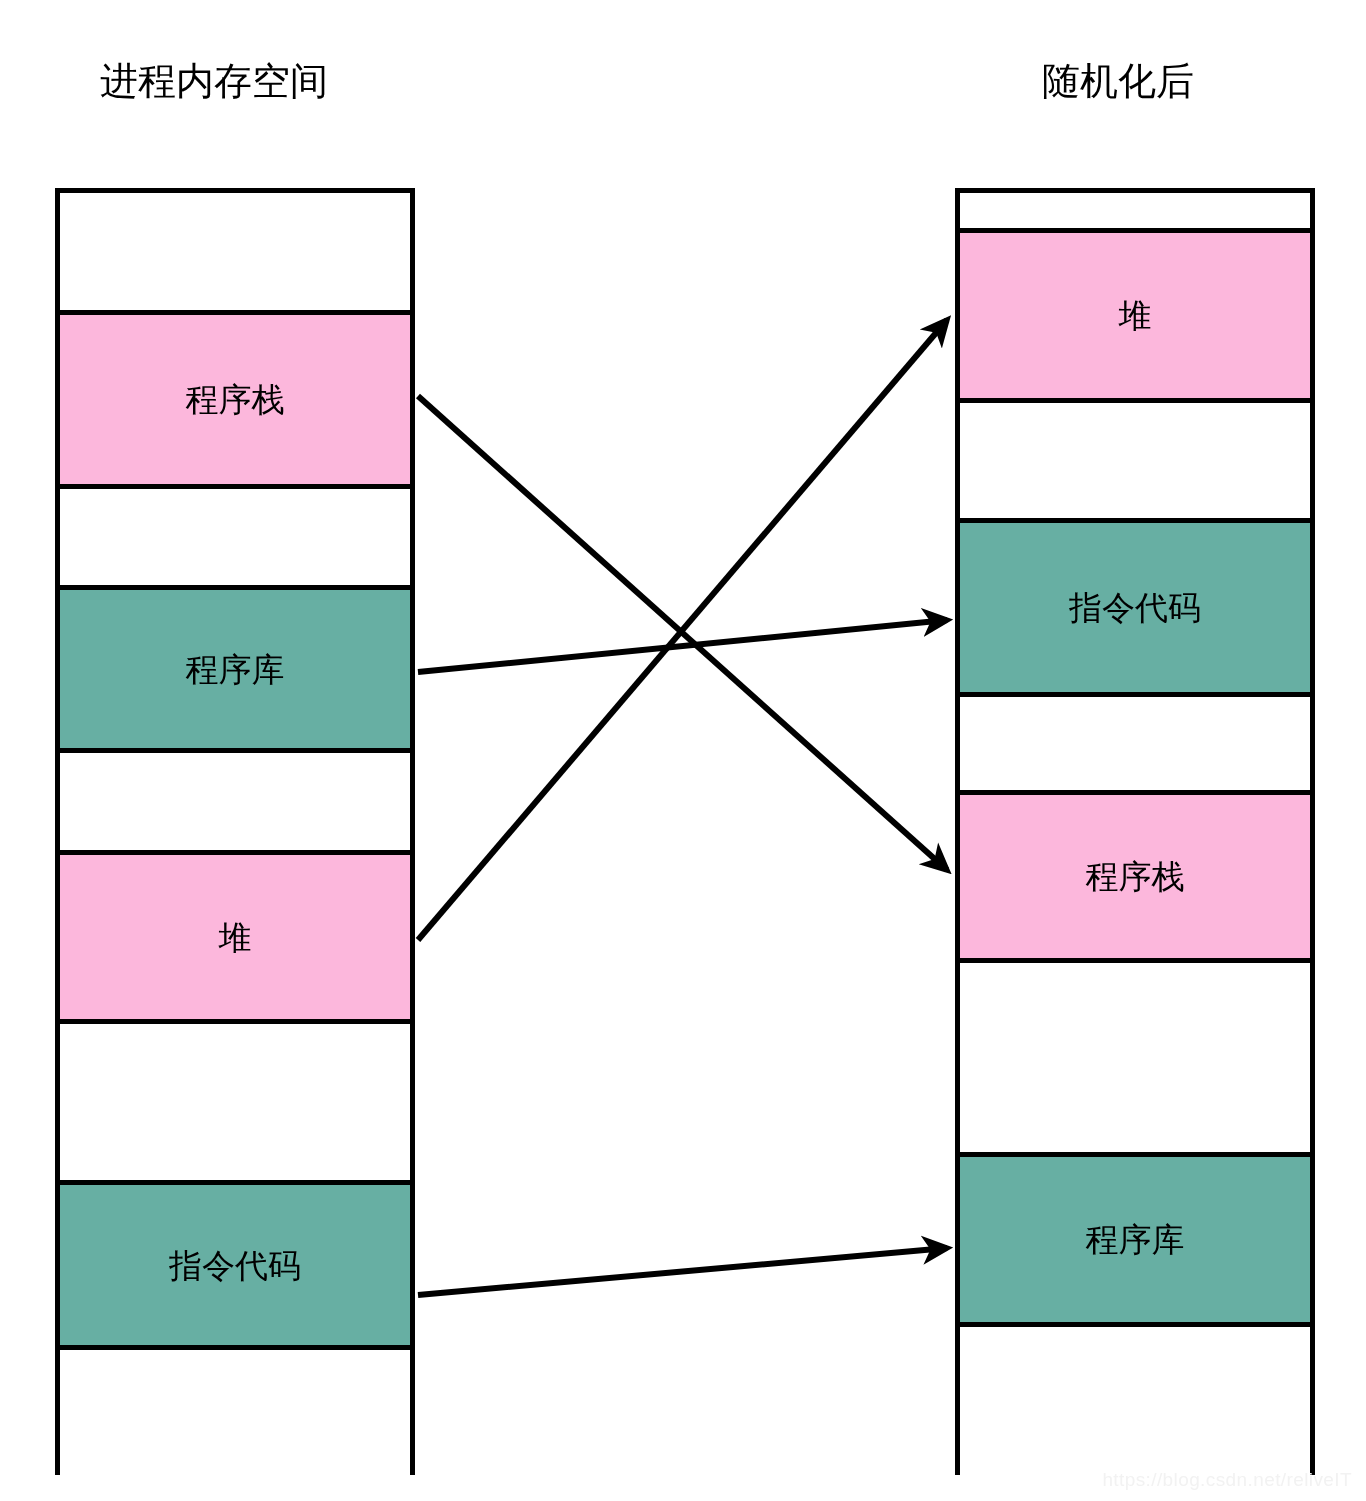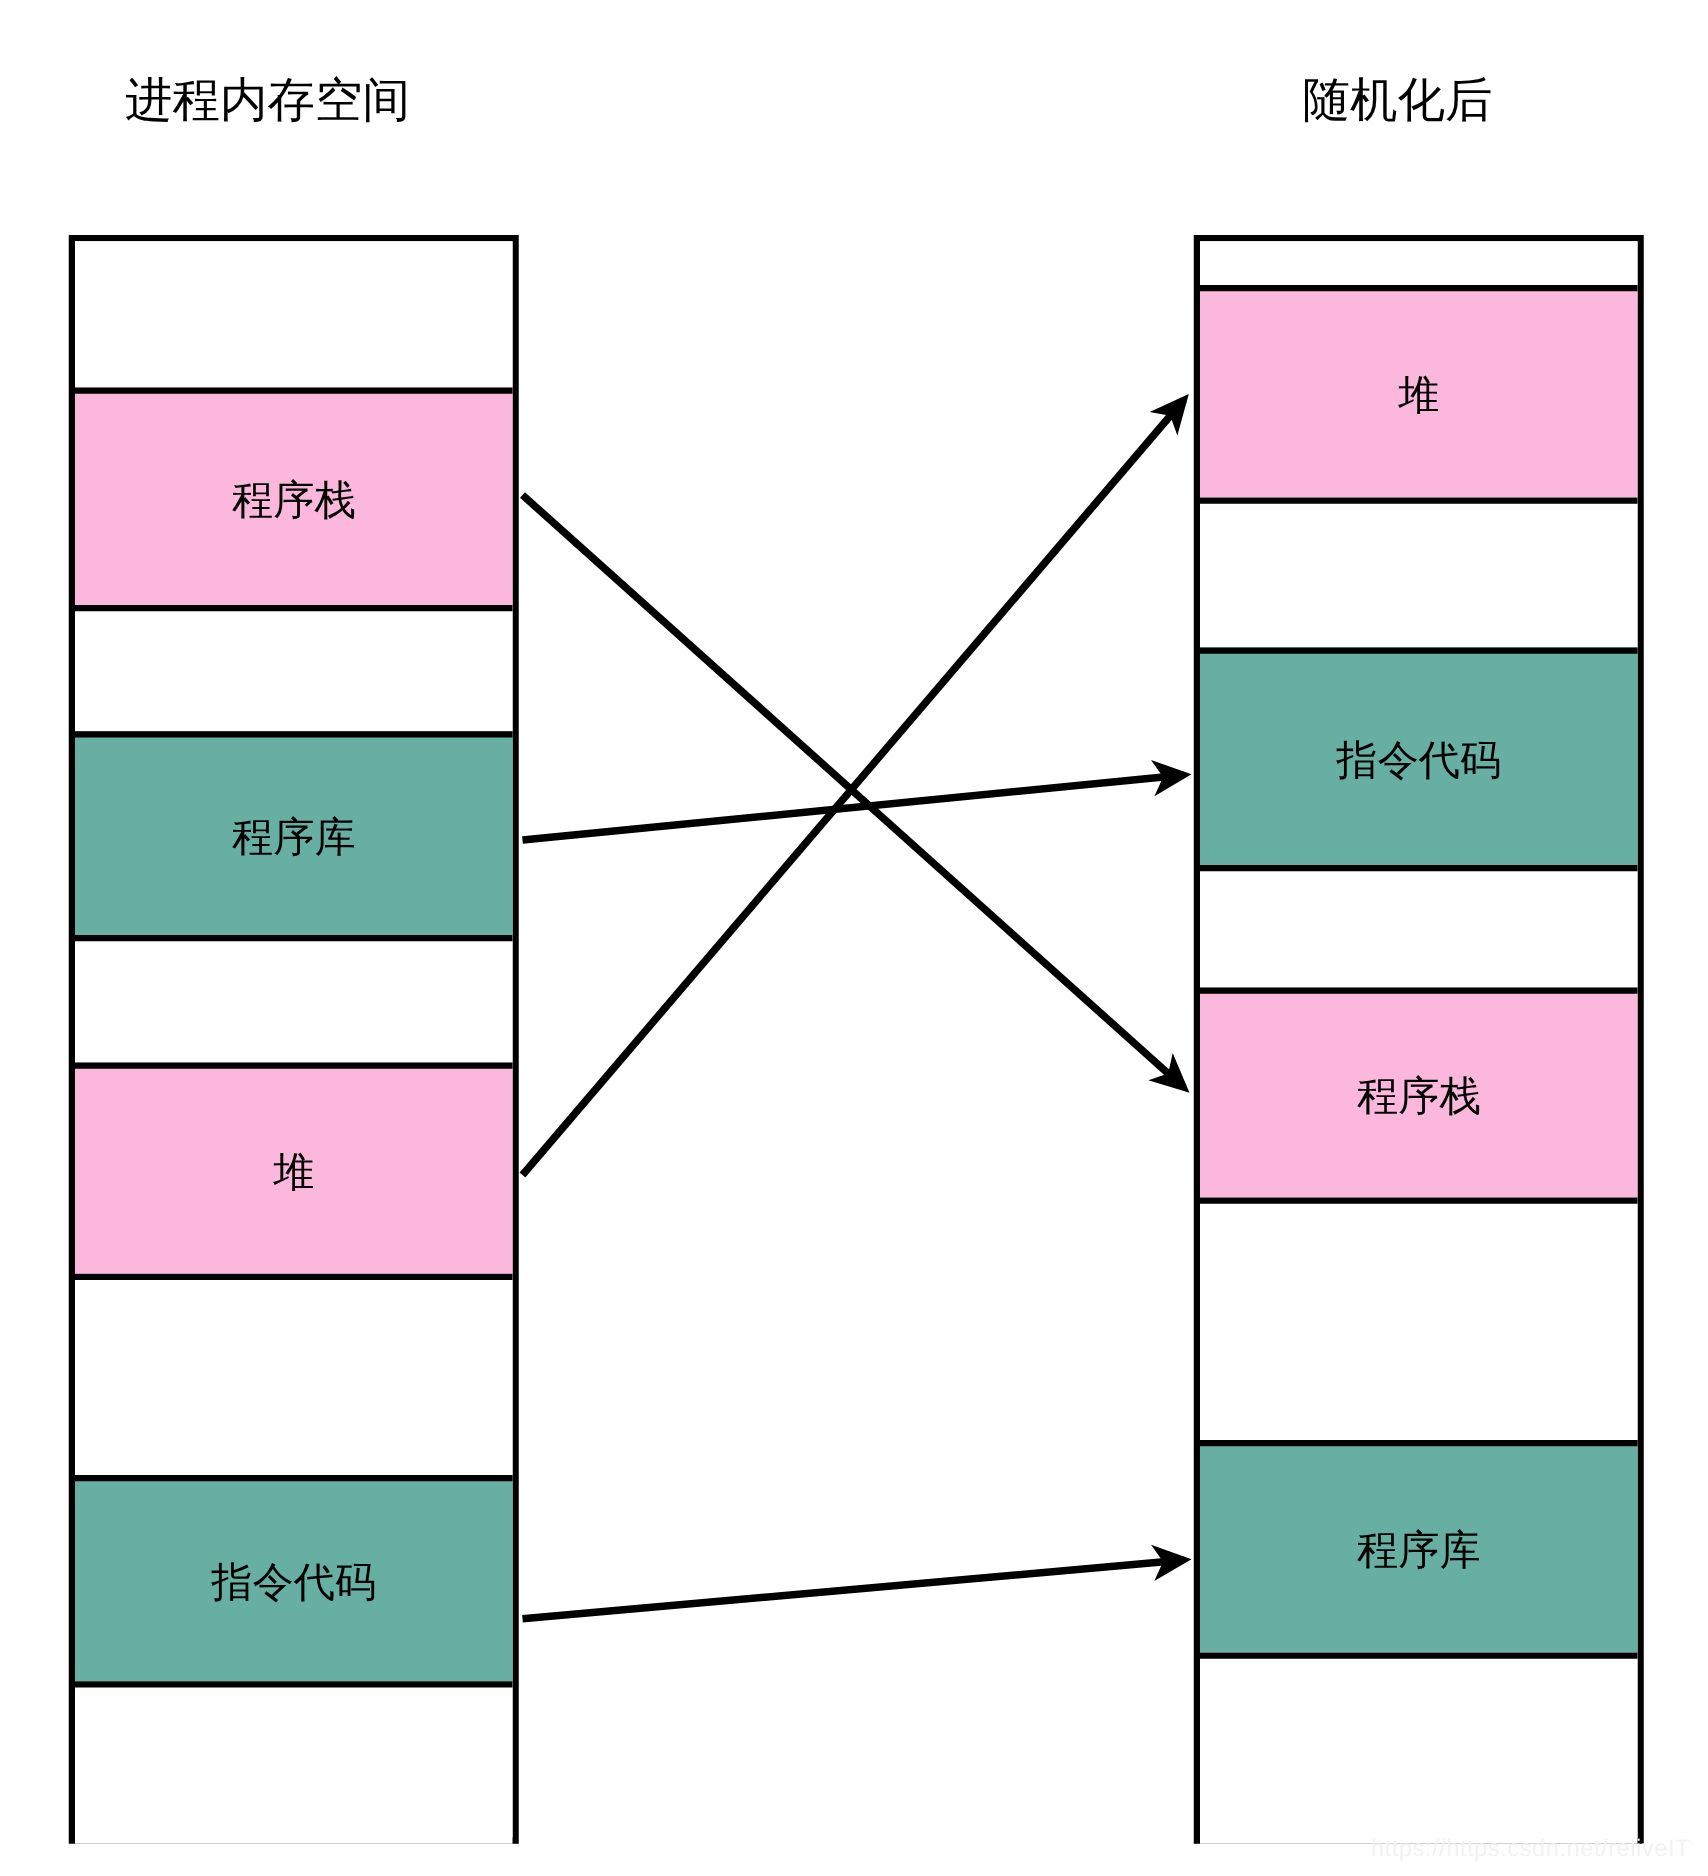--- a/index.html
+++ b/index.html
@@ -156,15 +156,15 @@
       </marker>
     </defs>
     <g id="arrow-group">
         <line x1="418" y1="396" x2="947" y2="870" stroke="#000000" stroke-width="6" marker-end="url(#head)"></line>
         <line x1="418" y1="672" x2="947" y2="620" stroke="#000000" stroke-width="6" marker-end="url(#head)"></line>
         <line x1="418" y1="940" x2="947" y2="320" stroke="#000000" stroke-width="6" marker-end="url(#head)"></line>
         <line x1="418" y1="1295" x2="947" y2="1248" stroke="#000000" stroke-width="6" marker-end="url(#head)"></line>
       </g>
   </svg>
 
-  <div id="watermark">https://https.csdn.net/reliveIT</div>
+  <div id="watermark">https://blog.csdn.net/reliveIT</div>
 
 </div>
 
 </body></html>

